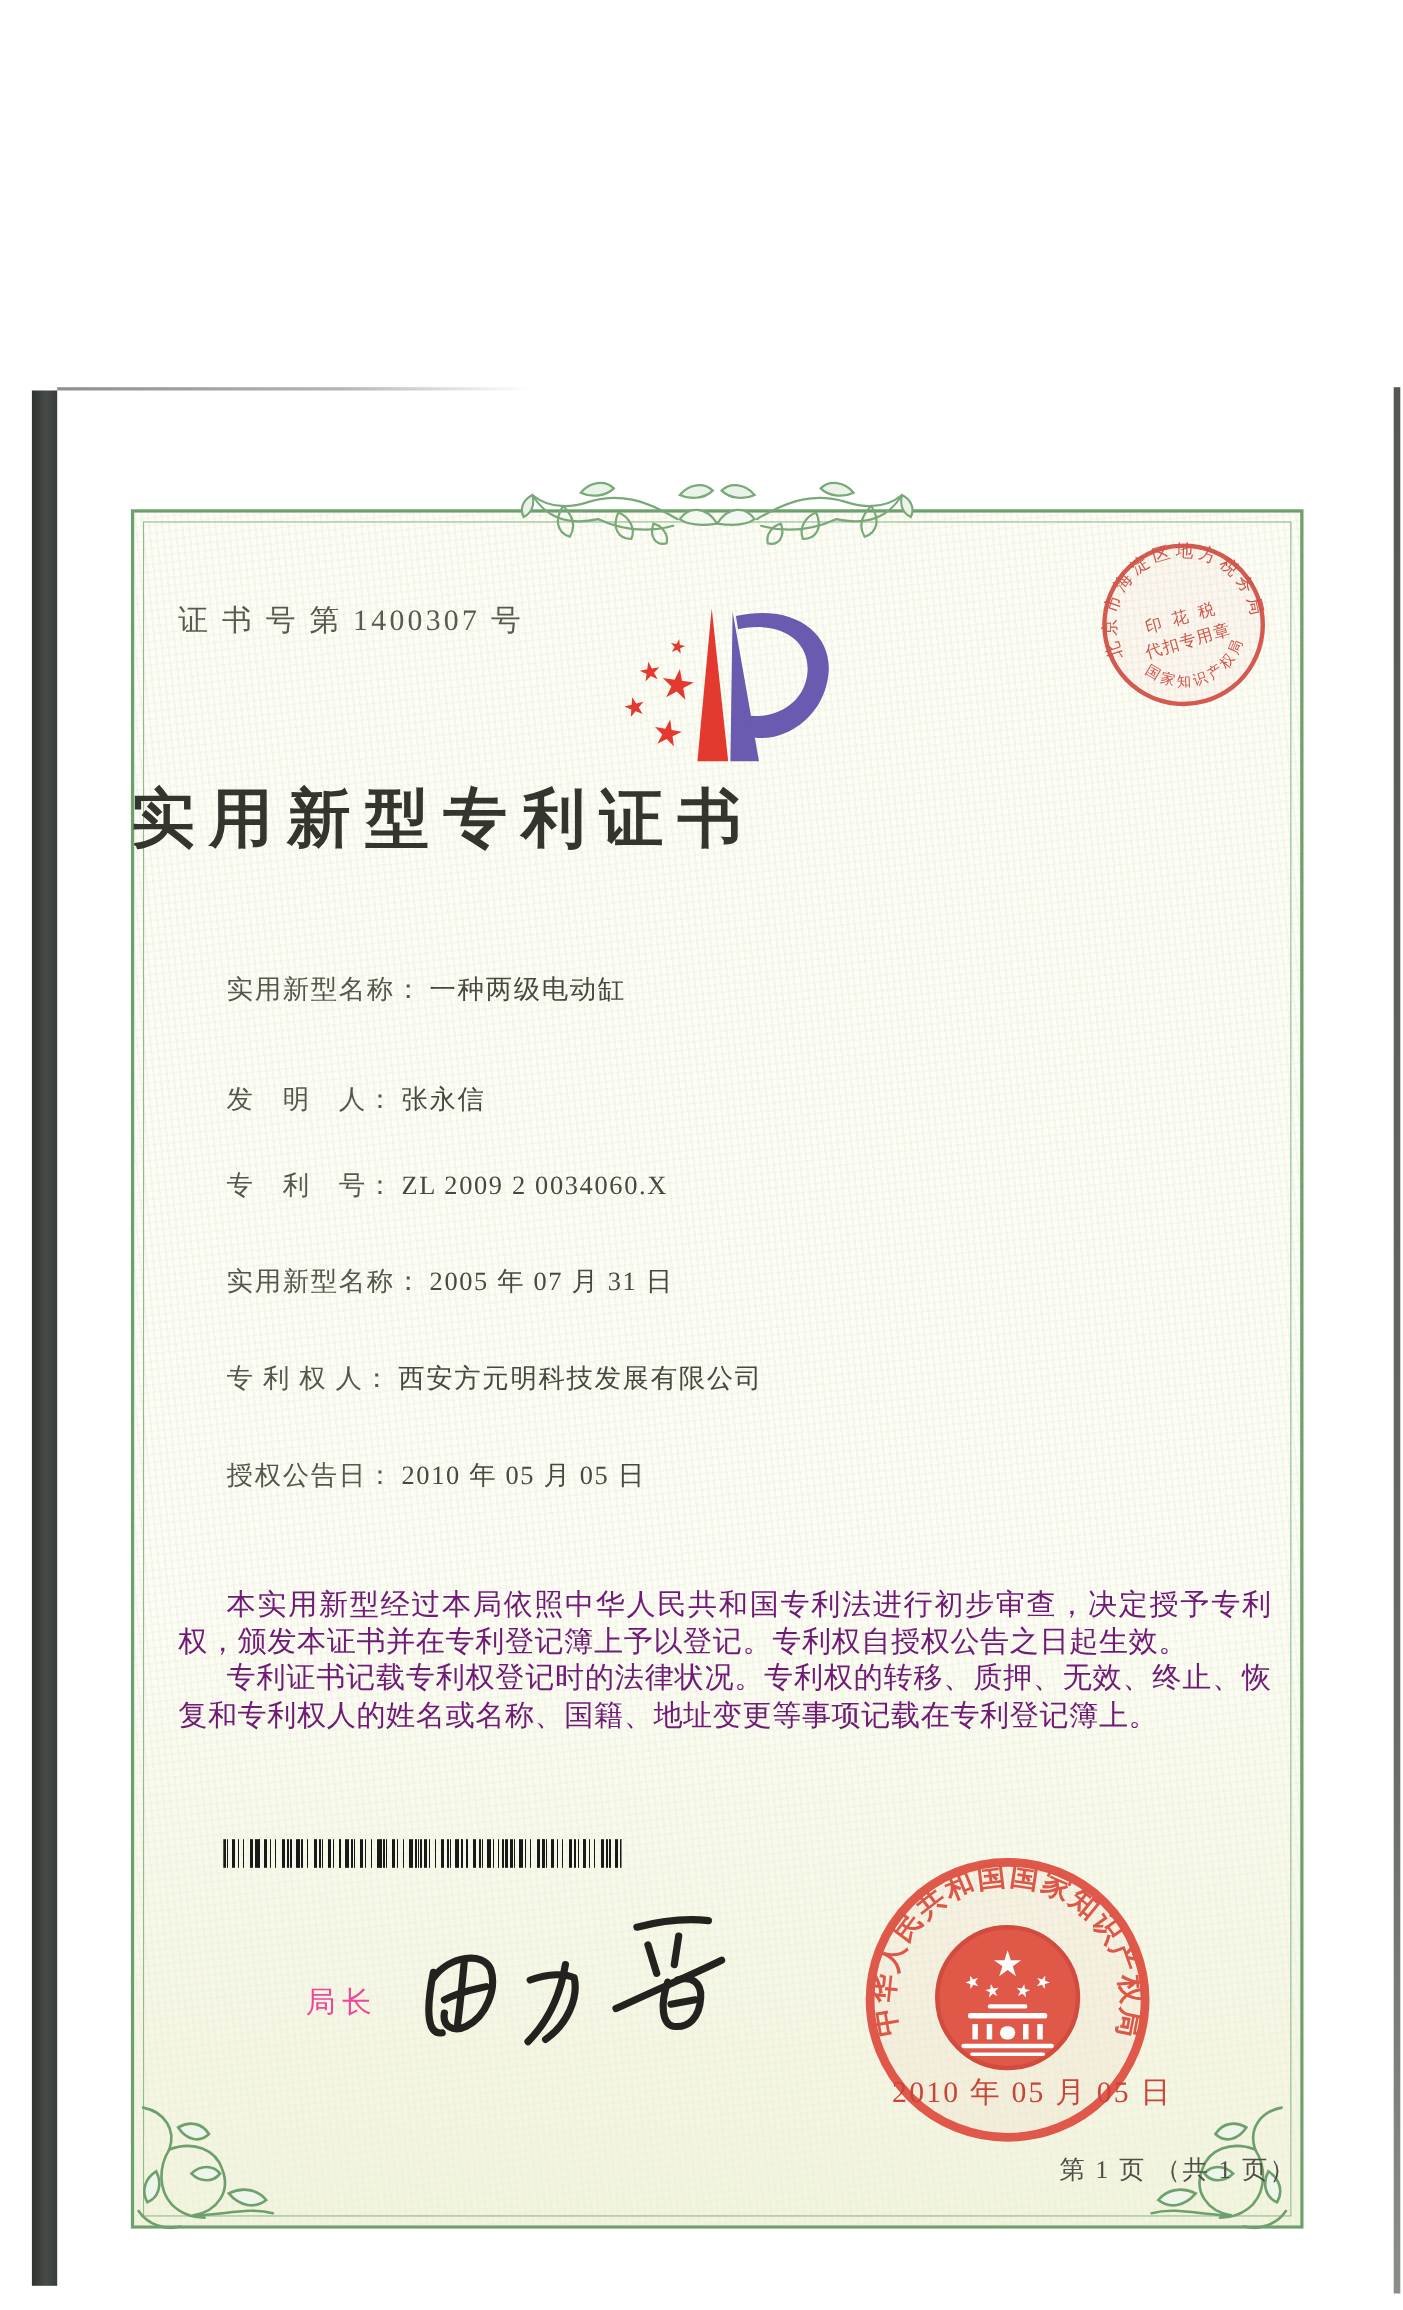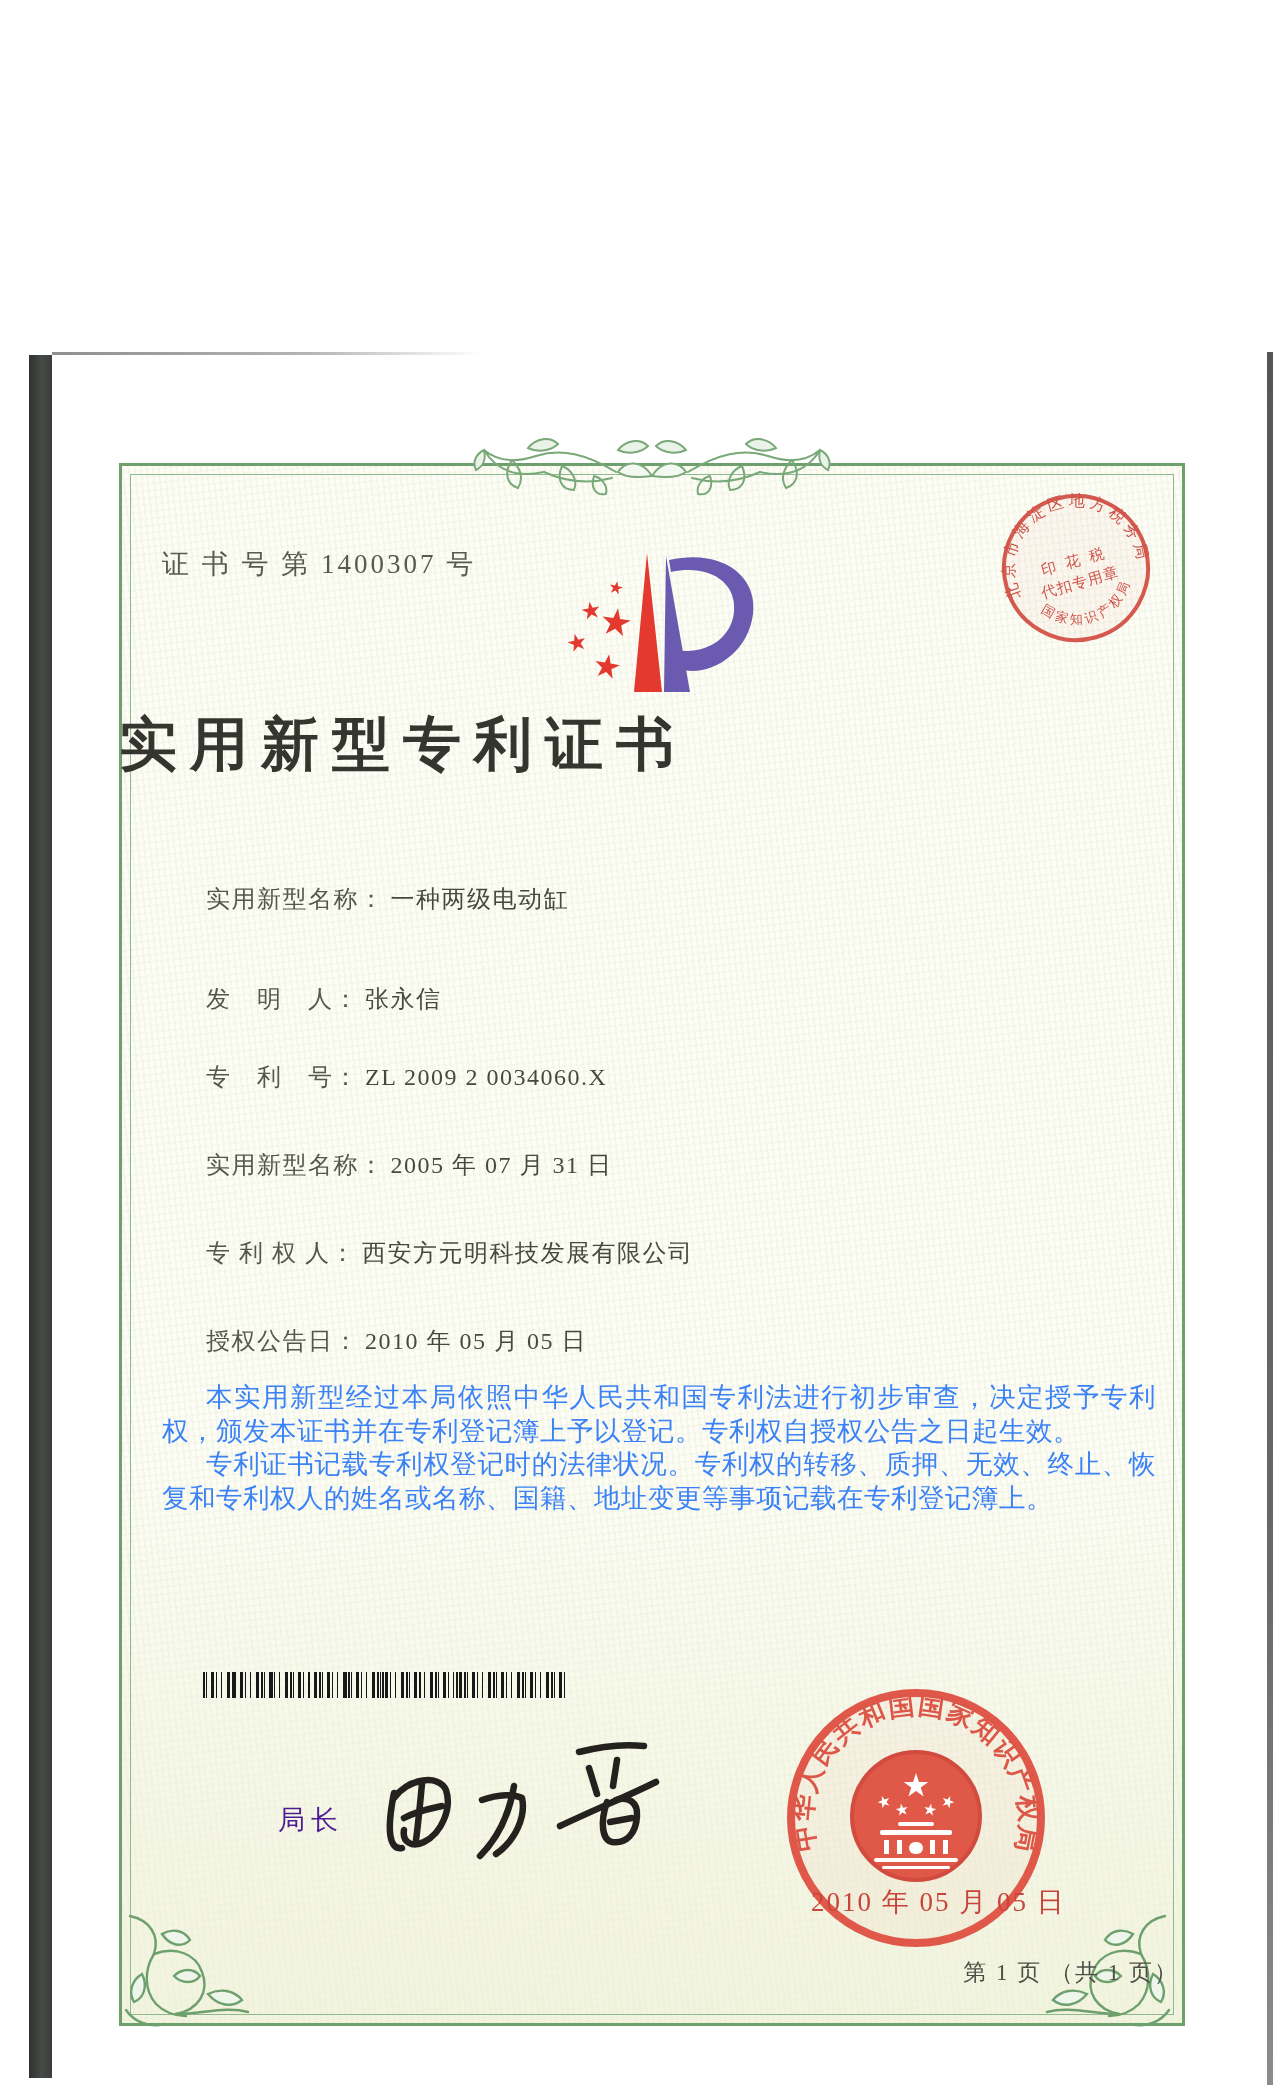--- a/index.html
+++ b/index.html
@@ -30,32 +30,32 @@
 
   
   .cert-no{position:absolute;left:146px;top:546px;font-size:27px;letter-spacing:3px;color:#5a594f;}
   .title{position:absolute;left:103px;top:706px;width:1060px;
          font-size:58px;font-weight:bold;letter-spacing:13px;color:#35352f;}
   .field-row{position:absolute;left:190px;font-size:24px;color:#4e4e44;letter-spacing:1.5px;white-space:nowrap;}
   .field-row .lbl{color:#56564c;}
   .field-row .val{color:#48483e;margin-left:6px;}
   .r0{top:883px}.r1{top:983px}.r2{top:1061px}.r3{top:1149px}.r4{top:1237px}.r5{top:1325px}
 
-  .body-text{position:absolute;left:146px;top:1381px;width:994px;font-size:26.5px;
-             line-height:33.5px;color:#3b82f6;text-align:justify;letter-spacing:.5px;}
+  .body-text{position:absolute;left:146px;top:1442px;width:994px;font-size:26.5px;
+             line-height:33.5px;color:#701a75;text-align:justify;letter-spacing:.5px;}
   .body-text p{margin:0;text-indent:44px;}
 
   .barcode{position:absolute;left:187px;top:1672px;width:362px;height:26px;
      background:
       repeating-linear-gradient(90deg,#181818 0 2px,rgba(0,0,0,0) 2px 3px,#181818 3px 4px,rgba(0,0,0,0) 4px 8px,
         #181818 8px 11px,rgba(0,0,0,0) 11px 13px,#181818 13px 14px,rgba(0,0,0,0) 14px 18px,
         #181818 18px 19px,rgba(0,0,0,0) 19px 24px,#181818 24px 27px,rgba(0,0,0,0) 27px 29px),
       repeating-linear-gradient(90deg,rgba(0,0,0,0) 0 31px,#181818 31px 33px,rgba(0,0,0,0) 33px 37px);}
 
-  .director{position:absolute;left:262px;top:1802px;font-size:27px;letter-spacing:6px;color:#4c1d95;}
+  .director{position:absolute;left:262px;top:1802px;font-size:27px;letter-spacing:6px;color:#ec4899;}
   .seal-date{position:absolute;left:795px;top:1884px;font-size:27px;letter-spacing:2px;color:#c7453a;white-space:nowrap;}
   .footer{position:absolute;left:103px;top:1957px;width:1060px;text-align:right;
           font-size:23px;letter-spacing:2px;color:#4e4e46;}
 
   svg text{font-family:"Liberation Serif","DejaVu Serif",serif;}
 </style>
 </head>
 <body>
 
 <div id="page">

